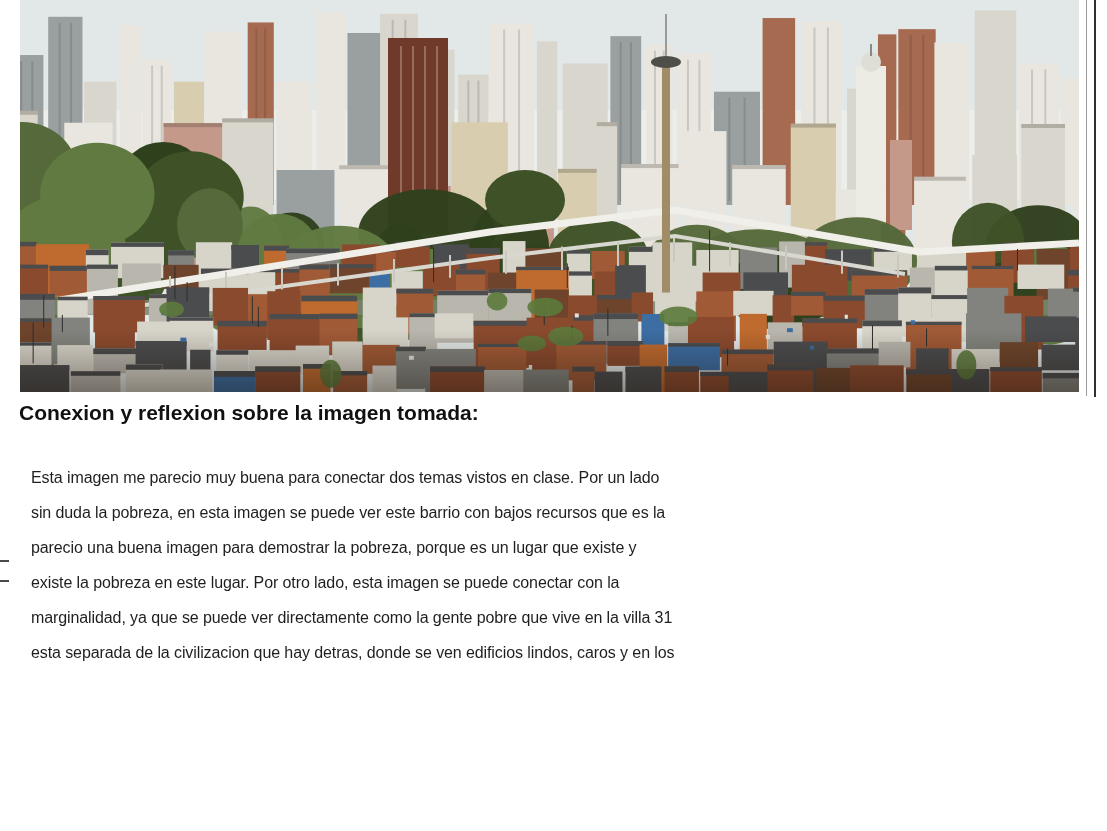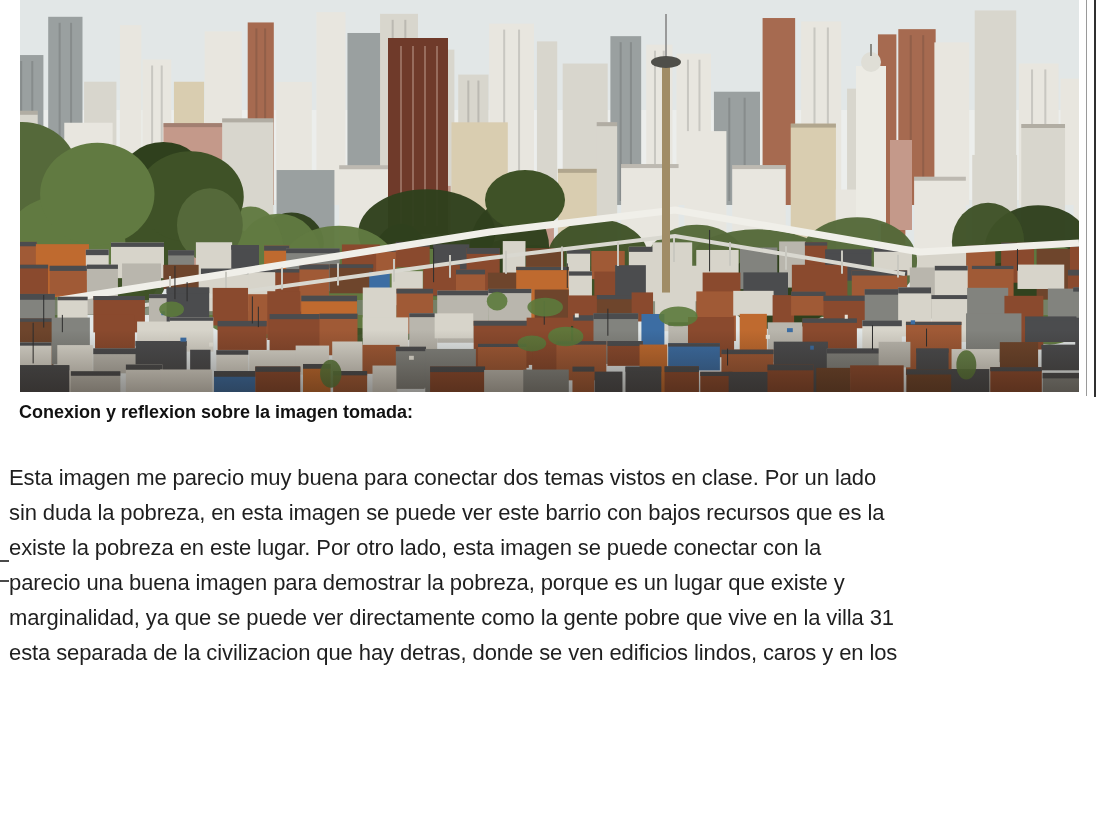--- a/index.html
+++ b/index.html
@@ -17,25 +17,25 @@
     position:absolute;left:1086px;top:0;width:1px;height:396px;background:#9a9a9a;
   }
   .page-edge-thick{
     position:absolute;left:1094px;top:0;width:2px;height:397px;background:#303030;
   }
   .tick{position:absolute;left:0;width:9px;height:2px;background:#4a4a4a;}
   .tick1{top:560px;}
   .tick2{top:580px;}
   .heading{
     position:absolute;left:19px;top:395px;margin:0;
-    font-size:18px;font-weight:bold;color:#111;line-height:35px;white-space:nowrap;
+    font-size:21px;font-weight:bold;color:#111;line-height:35px;white-space:nowrap;
   }
   .body-text{
-    position:absolute;left:9px;top:460px;color:#1f1f1f;
-    font-size:22px;line-height:35px;letter-spacing:-0.1px;
+    position:absolute;left:31px;top:460px;color:#1f1f1f;
+    font-size:16px;line-height:35px;letter-spacing:-0.1px;
   }
   .body-text .line{white-space:nowrap;height:35px;}
 </style>
 </head>
 <body>
 
 <div>
 
   <figure class="photo" aria-label="Panoramic photograph of the Villa 31 informal settlement (Buenos Aires, 2017): dense brick-and-white shanty rooftops in the foreground, a tall mast and white elevated structure in the middle, and a band of park trees with the upscale city skyline behind under a pale sky">
     <svg id="photo-svg" viewBox="0 0 1059 392" preserveAspectRatio="none">
@@ -523,19 +523,19 @@
   <div class="page-edge-thin"></div>
   <div class="page-edge-thick"></div>
   <div class="tick tick1"></div>
   <div class="tick tick2"></div>
 
   <h2 class="heading">Conexion y reflexion sobre la imagen tomada:</h2>
 
   <div class="body-text">
       <div class="line">Esta imagen me parecio muy buena para conectar dos temas vistos en clase. Por un lado</div>
       <div class="line">sin duda la pobreza, en esta imagen se puede ver este barrio con bajos recursos que es la</div>
+      <div class="line">parecio una buena imagen para demostrar la pobreza, porque es un lugar que existe y</div>
       <div class="line">existe la pobreza en este lugar. Por otro lado, esta imagen se puede conectar con la</div>
-      <div class="line">parecio una buena imagen para demostrar la pobreza, porque es un lugar que existe y</div>
       <div class="line">marginalidad, ya que se puede ver directamente como la gente pobre que vive en la villa 31</div>
       <div class="line">esta separada de la civilizacion que hay detras, donde se ven edificios lindos, caros y en los</div>
     </div>
 
 </div>
 
 </body></html>

